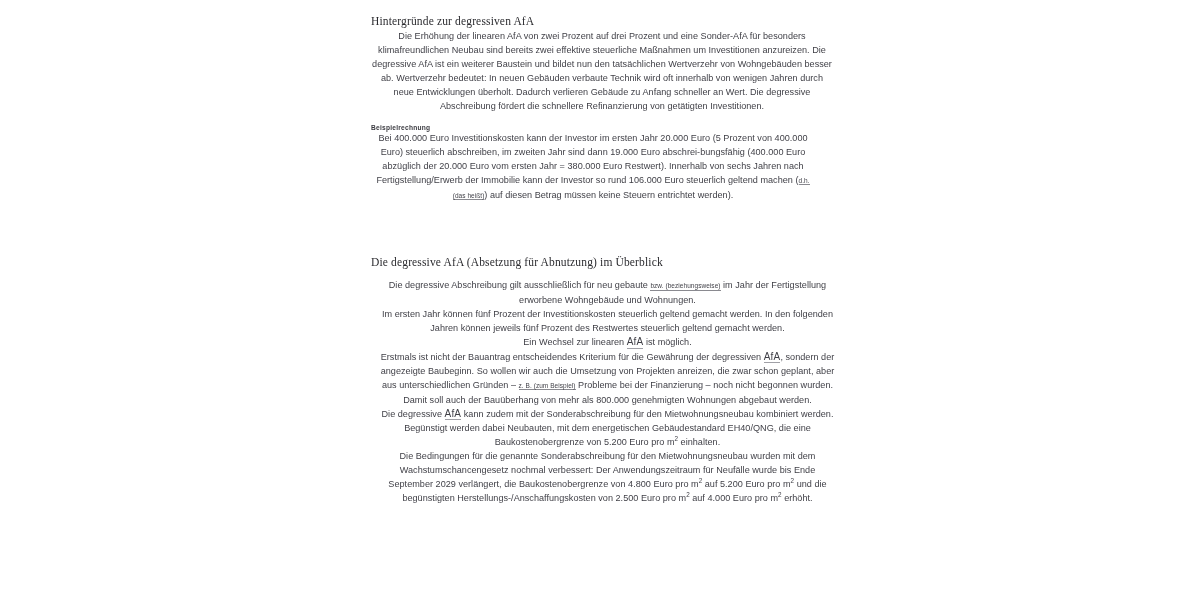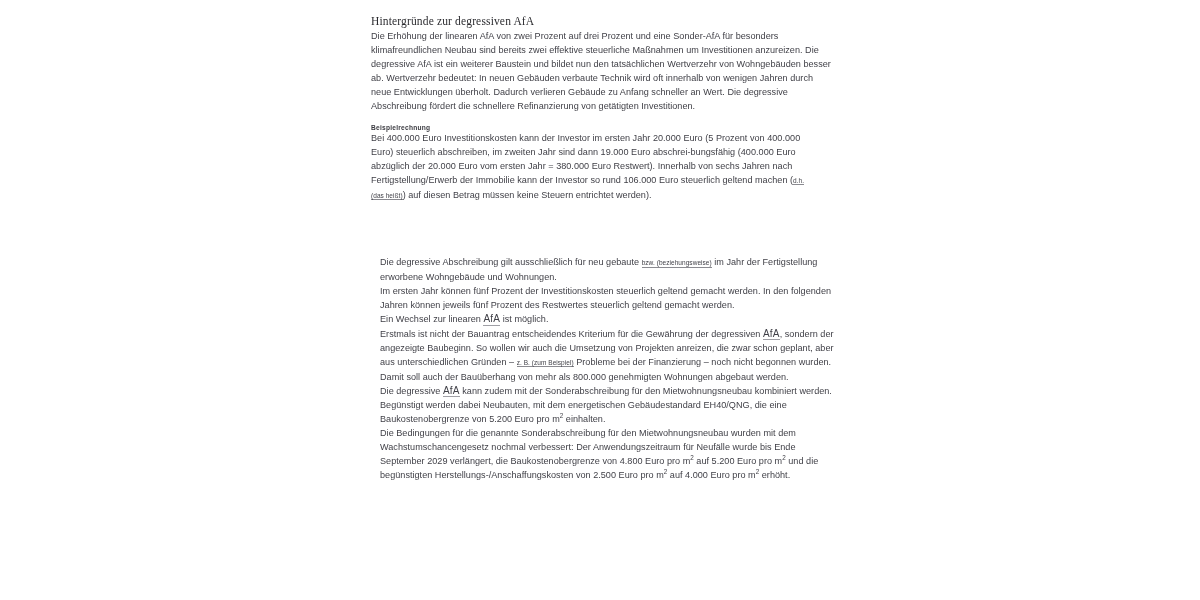--- a/index.html
+++ b/index.html
@@ -43,21 +43,21 @@
   .block-1 h1.section-title { margin-top: 6px; }
 
   
   p.body-text, li.body-text {
     font-family: "Liberation Sans", "DejaVu Sans", sans-serif;
     font-size: 9.1px;
     line-height: 14.1px;
     color: #3f3f46;
     margin: 0;
     padding: 0;
-    text-align: left;
+    text-align: center;
     letter-spacing: 0.02px;
   }
 
   .intro-para {
     margin-top: 9px;
     width: 462px;
   }
 
   
   .example-label {
@@ -130,20 +130,21 @@
       <h1 class="section-title">Hintergründe zur degressiven AfA</h1>
       <p class="body-text intro-para">Die Erhöhung der linearen AfA von zwei Prozent auf drei Prozent und eine Sonder-AfA für besonders klimafreundlichen Neubau sind bereits zwei effektive steuerliche Maßnahmen um Investitionen anzureizen. Die degressive AfA ist ein weiterer Baustein und bildet nun den tatsächlichen Wertverzehr von Wohngebäuden besser ab. Wertverzehr bedeutet: In neuen Gebäuden verbaute Technik wird oft innerhalb von wenigen Jahren durch neue Entwicklungen überholt. Dadurch verlieren Gebäude zu Anfang schneller an Wert. Die degressive Abschreibung fördert die schnellere Refinanzierung von getätigten Investitionen.</p>
     </section>
 
     <section class="example-block">
       <div class="example-label">Beispielrechnung</div>
       <p class="body-text example-body"><span>Bei 400.000 Euro Investitionskosten kann der Investor im ersten Jahr 20.000 Euro (5 Prozent von 400.000 Euro) steuerlich abschreiben, im zweiten Jahr sind dann 19.000 Euro abschrei-bungsfähig (400.000 Euro abzüglich der 20.000 Euro vom ersten Jahr = 380.000 Euro Restwert). Innerhalb von sechs Jahren nach Fertigstellung/Erwerb der Immobilie kann der Investor so rund 106.000 Euro steuerlich geltend machen (</span><abbr class="abbr-exp" title="das heißt"><span>d.h.</span> <span>(das heißt)</span></abbr><span>) auf diesen Betrag müssen keine Steuern entrichtet werden).</span></p>
     </section>
 
     <section class="block-2">
+      <h1 class="section-title">Die degressive AfA (Absetzung für Abnutzung) im Überblick</h1>
 
       <ul class="overview-list">
 
         <li class="body-text"><span>Die degressive Abschreibung gilt ausschließlich für neu gebaute </span><abbr class="abbr-exp" title="beziehungsweise"><span>bzw.</span> <span>(beziehungsweise)</span></abbr><span> im Jahr der Fertigstellung erworbene Wohngebäude und Wohnungen.</span></li>
 
         <li class="body-text">Im ersten Jahr können fünf Prozent der Investitionskosten steuerlich geltend gemacht werden. In den folgenden Jahren können jeweils fünf Prozent des Restwertes steuerlich geltend gemacht werden.</li>
 
         <li class="body-text"><span>Ein Wechsel zur linearen </span><abbr class="abbr-afa" title="Absetzung für Abnutzung"><span>AfA</span></abbr><span> ist möglich.</span></li>
 
 

